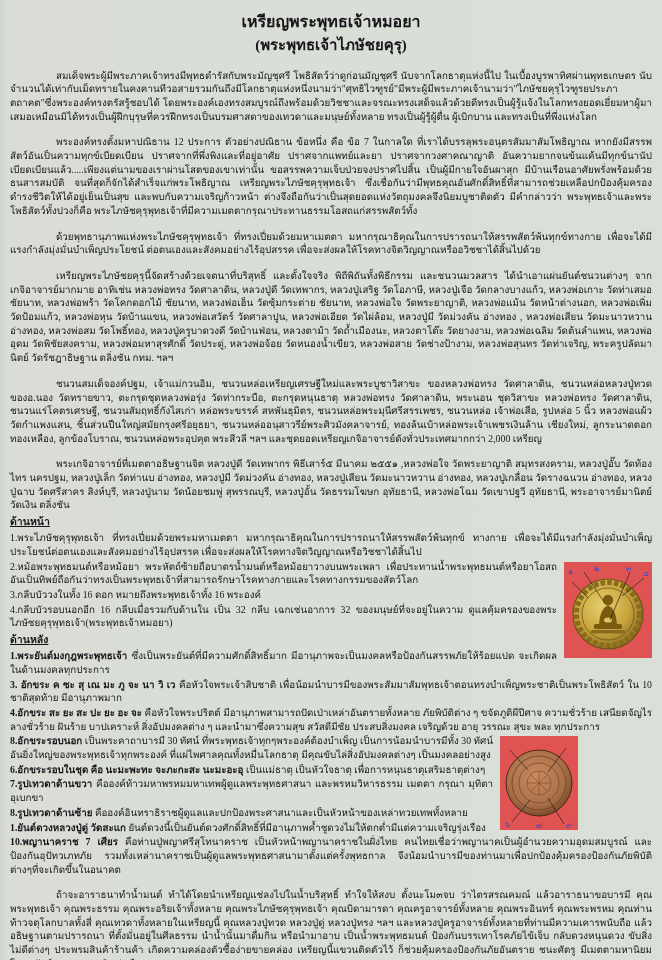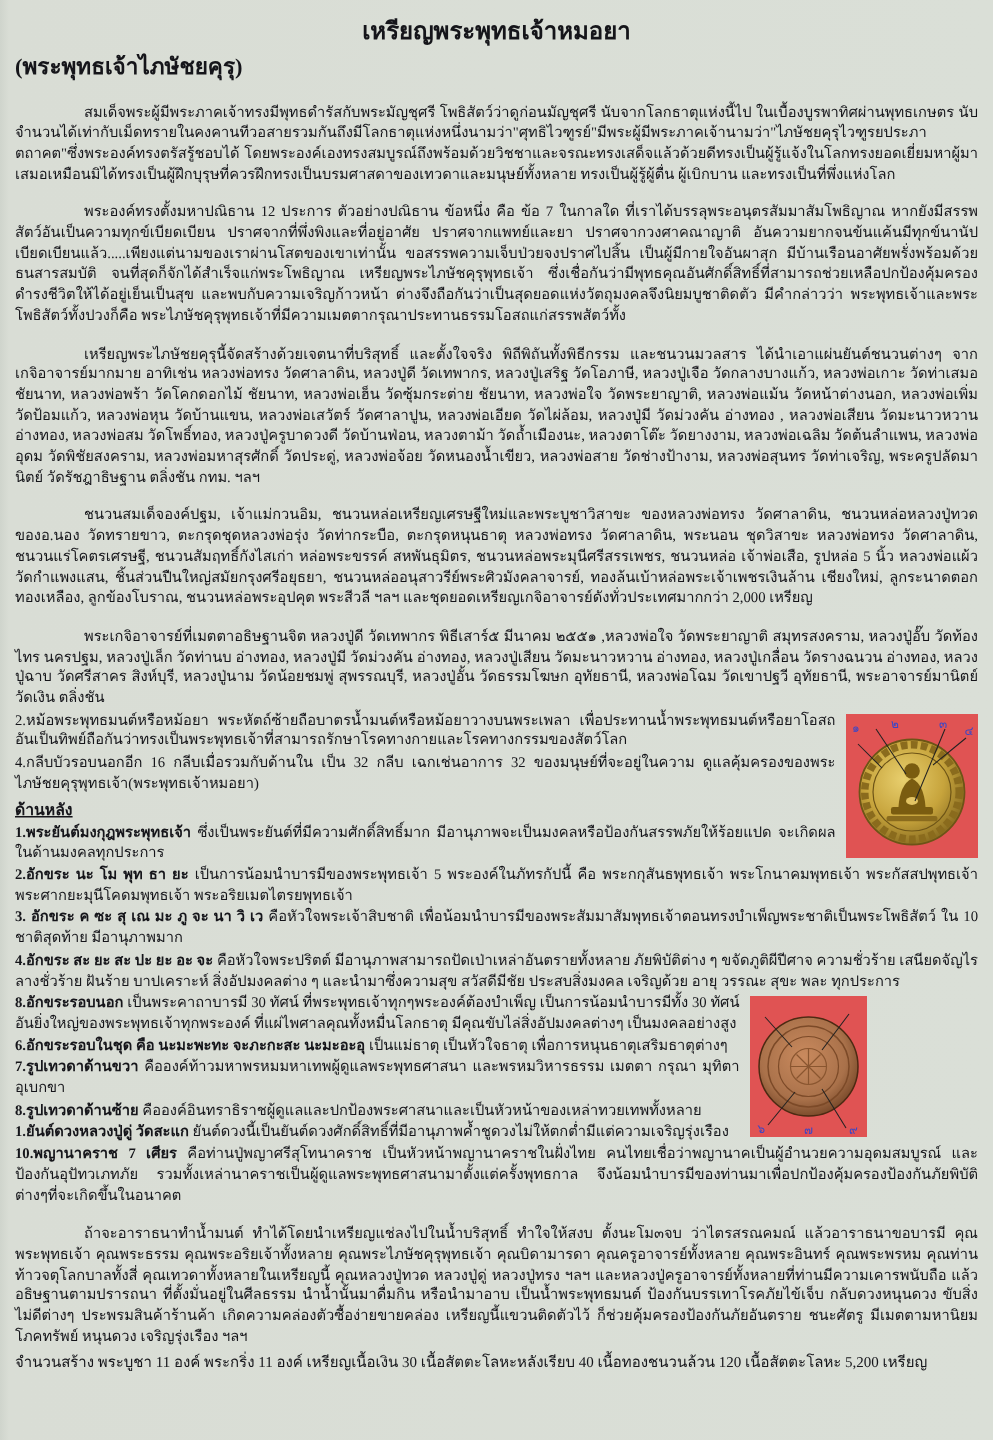--- a/index.html
+++ b/index.html
@@ -14,21 +14,21 @@
     box-sizing:border-box;
     width:662px;height:960px;
     padding:8px 10px 6px 10px;
     background:linear-gradient(90deg,#cfd4cc 0,#d9ddd5 6px,#dadfd7 100%);
   }
   .title{
     text-align:center;font-weight:bold;
     font-size:16px;line-height:1.5;margin:2px 0 0 0;
   }
   .subtitle{
-    font-weight:bold;
+    text-align:center;font-weight:bold;
     font-size:15px;line-height:1.5;margin:0 0 8px 0;
   }
   .para{
     font-size:9.8px;line-height:1.4;text-align:justify;
     margin:12px 0 1px 0;
   }
   .indent{text-indent:46px;}
   .heading{
     font-size:10.5px;font-weight:bold;text-decoration:underline;
     margin:1px 0;
@@ -51,25 +51,28 @@
 </head>
 <body>
 
 <div class="page">
 
   <div class="title">เหรียญพระพุทธเจ้าหมอยา</div>
   <div class="subtitle">(พระพุทธเจ้าไภษัชยคุรุ)</div>
 
   <p class="para indent">สมเด็จพระผู้มีพระภาคเจ้าทรงมีพุทธดำรัสกับพระมัญชุศรี โพธิสัตว์ว่าดูก่อนมัญชุศรี นับจากโลกธาตุแห่งนี้ไป ในเบื้องบูรพาทิศผ่านพุทธเกษตร นับจำนวนได้เท่ากับเม็ดทรายในคงคานทีวอสายรวมกันถึงมีโลกธาตุแห่งหนึ่งนามว่า"ศุทธิไวฑูรย์"มีพระผู้มีพระภาคเจ้านามว่า"ไภษัชยคุรุไวฑูรยประภาตถาคต"ซึ่งพระองค์ทรงตรัสรู้ชอบได้ โดยพระองค์เองทรงสมบูรณ์ถึงพร้อมด้วยวิชชาและจรณะทรงเสด็จแล้วด้วยดีทรงเป็นผู้รู้แจ้งในโลกทรงยอดเยี่ยมหาผู้มาเสมอเหมือนมิได้ทรงเป็นผู้ฝึกบุรุษที่ควรฝึกทรงเป็นบรมศาสดาของเทวดาและมนุษย์ทั้งหลาย ทรงเป็นผู้รู้ผู้ตื่น ผู้เบิกบาน และทรงเป็นที่พึ่งแห่งโลก</p>
   <p class="para indent">พระองค์ทรงตั้งมหาปณิธาน 12 ประการ ตัวอย่างปณิธาน ข้อหนึ่ง คือ ข้อ 7 ในกาลใด ที่เราได้บรรลุพระอนุตรสัมมาสัมโพธิญาณ หากยังมีสรรพสัตว์อันเป็นความทุกข์เบียดเบียน ปราศจากที่พึ่งพิงและที่อยู่อาศัย ปราศจากแพทย์และยา ปราศจากวงศาคณาญาติ อันความยากจนข้นแค้นมีทุกข์นานัปเบียดเบียนแล้ว.....เพียงแต่นามของเราผ่านโสตของเขาเท่านั้น ขอสรรพความเจ็บป่วยจงปราศไปสิ้น เป็นผู้มีกายใจอันผาสุก มีบ้านเรือนอาศัยพรั่งพร้อมด้วยธนสารสมบัติ จนที่สุดก็จักได้สำเร็จแก่พระโพธิญาณ เหรียญพระไภษัชคุรุพุทธเจ้า ซึ่งเชื่อกันว่ามีพุทธคุณอันศักดิ์สิทธิ์ที่สามารถช่วยเหลือปกป้องคุ้มครอง ดำรงชีวิตให้ได้อยู่เย็นเป็นสุข และพบกับความเจริญก้าวหน้า ต่างจึงถือกันว่าเป็นสุดยอดแห่งวัตถุมงคลจึงนิยมบูชาติดตัว มีคำกล่าวว่า พระพุทธเจ้าและพระโพธิสัตว์ทั้งปวงก็คือ พระไภษัชคุรุพุทธเจ้าที่มีความเมตตากรุณาประทานธรรมโอสถแก่สรรพสัตว์ทั้ง</p>
+  <p class="para indent">ด้วยพุทธานุภาพแห่งพระไภษัชคุรุพุทธเจ้า ที่ทรงเปี่ยมด้วยมหาเมตตา มหากรุณาธิคุณในการปรารถนาให้สรรพสัตว์พ้นทุกข์ทางกาย เพื่อจะได้มีแรงกำลังมุ่งมั่นบำเพ็ญประโยชน์ ต่อตนเองและสังคมอย่างไร้อุปสรรค เพื่อจะส่งผลให้โรคทางจิตวิญญาณหรืออวิชชาได้สิ้นไปด้วย</p>
   <p class="para indent">เหรียญพระไภษัชยคุรุนี้จัดสร้างด้วยเจตนาที่บริสุทธิ์ และตั้งใจจริง พิถีพิถันทั้งพิธีกรรม และชนวนมวลสาร ได้นำเอาแผ่นยันต์ชนวนต่างๆ จากเกจิอาจารย์มากมาย อาทิเช่น หลวงพ่อทรง วัดศาลาดิน, หลวงปู่ดี วัดเทพากร, หลวงปู่เสริฐ วัดโอภาษี, หลวงปู่เจือ วัดกลางบางแก้ว, หลวงพ่อเกาะ วัดท่าเสมอ ชัยนาท, หลวงพ่อพร้า วัดโคกดอกไม้ ชัยนาท, หลวงพ่อเฮ็น วัดซุ้มกระต่าย ชัยนาท, หลวงพ่อใจ วัดพระยาญาติ, หลวงพ่อแม้น วัดหน้าต่างนอก, หลวงพ่อเพิ่ม วัดป้อมแก้ว, หลวงพ่อหุน วัดบ้านแขน, หลวงพ่อเสวัตร์ วัดศาลาปูน, หลวงพ่อเอียด วัดไผ่ล้อม, หลวงปู่มี วัดม่วงคัน อ่างทอง , หลวงพ่อเสียน วัดมะนาวหวาน อ่างทอง, หลวงพ่อสม วัดโพธิ์ทอง, หลวงปู่ครูบาดวงดี วัดบ้านฟ่อน, หลวงตาม้า วัดถ้ำเมืองนะ, หลวงตาโต๊ะ วัดยางงาม, หลวงพ่อเฉลิม วัดต้นลำแพน, หลวงพ่ออุดม วัดพิชัยสงคราม, หลวงพ่อมหาสุรศักดิ์ วัดประดู่, หลวงพ่อจ้อย วัดหนองน้ำเขียว, หลวงพ่อสาย วัดช่างป้างาม, หลวงพ่อสุนทร วัดท่าเจริญ, พระครูปลัดมานิตย์ วัดรัชฎาธิษฐาน ตลิ่งชัน กทม. ฯลฯ</p>
   <p class="para indent">ชนวนสมเด็จองค์ปฐม, เจ้าแม่กวนอิม, ชนวนหล่อเหรียญเศรษฐีใหม่และพระบูชาวิสาขะ ของหลวงพ่อทรง วัดศาลาดิน, ชนวนหล่อหลวงปู่ทวด ของอ.นอง วัดทรายขาว, ตะกรุดชุดหลวงพ่อรุ่ง วัดท่ากระบือ, ตะกรุดหนุนธาตุ หลวงพ่อทรง วัดศาลาดิน, พระนอน ชุดวิสาขะ หลวงพ่อทรง วัดศาลาดิน, ชนวนแร่โคตรเศรษฐี, ชนวนสัมฤทธิ์กังไสเก่า หล่อพระขรรค์ สหพันธุมิตร, ชนวนหล่อพระมุนีศรีสรรเพชร, ชนวนหล่อ เจ้าพ่อเสือ, รูปหล่อ 5 นิ้ว หลวงพ่อแผ้ว วัดกำแพงแสน, ชิ้นส่วนปืนใหญ่สมัยกรุงศรีอยุธยา, ชนวนหล่ออนุสาวรีย์พระศิวมังคลาจารย์, ทองล้นเบ้าหล่อพระเจ้าเพชรเงินล้าน เชียงใหม่, ลูกระนาดตอกทองเหลือง, ลูกข้องโบราณ, ชนวนหล่อพระอุปคุต พระสีวลี ฯลฯ และชุดยอดเหรียญเกจิอาจารย์ดังทั่วประเทศมากกว่า 2,000 เหรียญ</p>
   <p class="para indent">พระเกจิอาจารย์ที่เมตตาอธิษฐานจิต หลวงปู่ดี วัดเทพากร พิธีเสาร์๕  มีนาคม ๒๕๕๑ ,หลวงพ่อใจ วัดพระยาญาติ สมุทรสงคราม, หลวงปู่อั๊บ วัดท้องไทร นครปฐม, หลวงปู่เล็ก วัดท่านบ อ่างทอง, หลวงปู่มี วัดม่วงคัน อ่างทอง, หลวงปู่เสียน วัดมะนาวหวาน อ่างทอง, หลวงปู่เกลื่อน วัดรางฉนวน อ่างทอง, หลวงปู่ฉาบ วัดศรีสาคร สิงห์บุรี, หลวงปู่นาม วัดน้อยชมพู่ สุพรรณบุรี, หลวงปู่อั้น วัดธรรมโฆษก อุทัยธานี, หลวงพ่อโฉม วัดเขาปฐวี  อุทัยธานี, พระอาจารย์มานิตย์ วัดเงิน ตลิ่งชัน</p>
 
+  <div class="heading">ด้านหน้า</div>
 
+  <p class="item">1.พระไภษัชคุรุพุทธเจ้า ที่ทรงเปี่ยมด้วยพระมหาเมตตา มหากรุณาธิคุณในการปรารถนาให้สรรพสัตว์พ้นทุกข์ ทางกาย เพื่อจะได้มีแรงกำลังมุ่งมั่นบำเพ็ญประโยชน์ต่อตนเองและสังคมอย่างไร้อุปสรรค เพื่อจะส่งผลให้โรคทางจิตวิญญาณหรือวิชชาได้สิ้นไป</p>
 
   <div class="coin-box coin1">
     <svg viewBox="0 0 88 96">
       <defs>
         <radialGradient id="gold" cx="42%" cy="38%" r="70%">
           <stop offset="0%" stop-color="#e8cf6e"></stop>
           <stop offset="55%" stop-color="#c7a43c"></stop>
           <stop offset="100%" stop-color="#7c611c"></stop>
         </radialGradient>
       </defs>
@@ -90,26 +93,26 @@
       <line x1="8" y1="20" x2="24" y2="36" stroke="#222" stroke-width="0.7"></line>
 
       <text x="4" y="12" font-size="8" fill="#3947c9">๑</text>
       <text x="30" y="9" font-size="8" fill="#3947c9">๒</text>
       <text x="62" y="9" font-size="8" fill="#3947c9">๓</text>
       <text x="79" y="14" font-size="8" fill="#3947c9">๔</text>
     </svg>
   </div>
 
   <p class="item">2.หม้อพระพุทธมนต์หรือหม้อยา พระหัตถ์ซ้ายถือบาตรน้ำมนต์หรือหม้อยาวางบนพระเพลา เพื่อประทานน้ำพระพุทธมนต์หรือยาโอสถอันเป็นทิพย์ถือกันว่าทรงเป็นพระพุทธเจ้าที่สามารถรักษาโรคทางกายและโรคทางกรรมของสัตว์โลก</p>
+  <p class="item">3.กลีบบัววงในทั้ง 16 ดอก หมายถึงพระพุทธเจ้าทั้ง 16 พระองค์</p>
   <p class="item">4.กลีบบัวรอบนอกอีก 16 กลีบเมื่อรวมกับด้านใน เป็น 32 กลีบ เฉกเช่นอาการ 32 ของมนุษย์ที่จะอยู่ในความ ดูแลคุ้มครองของพระไภษัชยคุรุพุทธเจ้า(พระพุทธเจ้าหมอยา)</p>
 
   <div class="heading">ด้านหลัง</div>
 
   <p class="item"><span class="lead">1.พระยันต์มงกุฎพระพุทธเจ้า</span> <span>ซึ่งเป็นพระยันต์ที่มีความศักดิ์สิทธิ์มาก มีอานุภาพจะเป็นมงคลหรือป้องกันสรรพภัยให้ร้อยแปด จะเกิดผลในด้านมงคลทุกประการ</span></p>
-  <p class="item"><span class="lead">2.อักขระ นะ โม พุท ธา ยะ</span> <span>เป็นการน้อมนำบารมีของพระพุทธเจ้า 5 พระองค์ในภัทรกัปนี้ คือ พระกกุสันธพุทธเจ้า พระโกนาคมพุทธเจ้า พระกัสสปพุทธเจ้า พระศากยะมุนีโคดมพุทธเจ้า พระอริยเมตไตรยพุทธเจ้า</span></p>
   <p class="item"><span class="lead">3. อักขระ ค ซะ สุ เณ มะ ภู จะ นา วิ เว</span> <span>คือหัวใจพระเจ้าสิบชาติ เพื่อน้อมนำบารมีของพระสัมมาสัมพุทธเจ้าตอนทรงบำเพ็ญพระชาติเป็นพระโพธิสัตว์ ใน 10 ชาติสุดท้าย มีอานุภาพมาก</span></p>
   <p class="item"><span class="lead">4.อักขระ สะ ยะ สะ ปะ ยะ อะ จะ</span> <span>คือหัวใจพระปริตต์ มีอานุภาพสามารถปัดเป่าเหล่าอันตรายทั้งหลาย ภัยพิบัติต่าง ๆ ขจัดภูติผีปีศาจ ความชั่วร้าย เสนียดจัญไร ลางชั่วร้าย ฝันร้าย บาปเคราะห์ สิ่งอัปมงคลต่าง ๆ และนำมาซึ่งความสุข สวัสดีมีชัย ประสบสิ่งมงคล เจริญด้วย อายุ วรรณะ สุขะ พละ ทุกประการ</span></p>
 
   <div class="coin-box coin2">
     <svg viewBox="0 0 78 94">
       <defs>
         <radialGradient id="copper" cx="45%" cy="40%" r="72%">
           <stop offset="0%" stop-color="#c98a5e"></stop>
           <stop offset="60%" stop-color="#a9714a"></stop>
           <stop offset="100%" stop-color="#5e3318"></stop>

